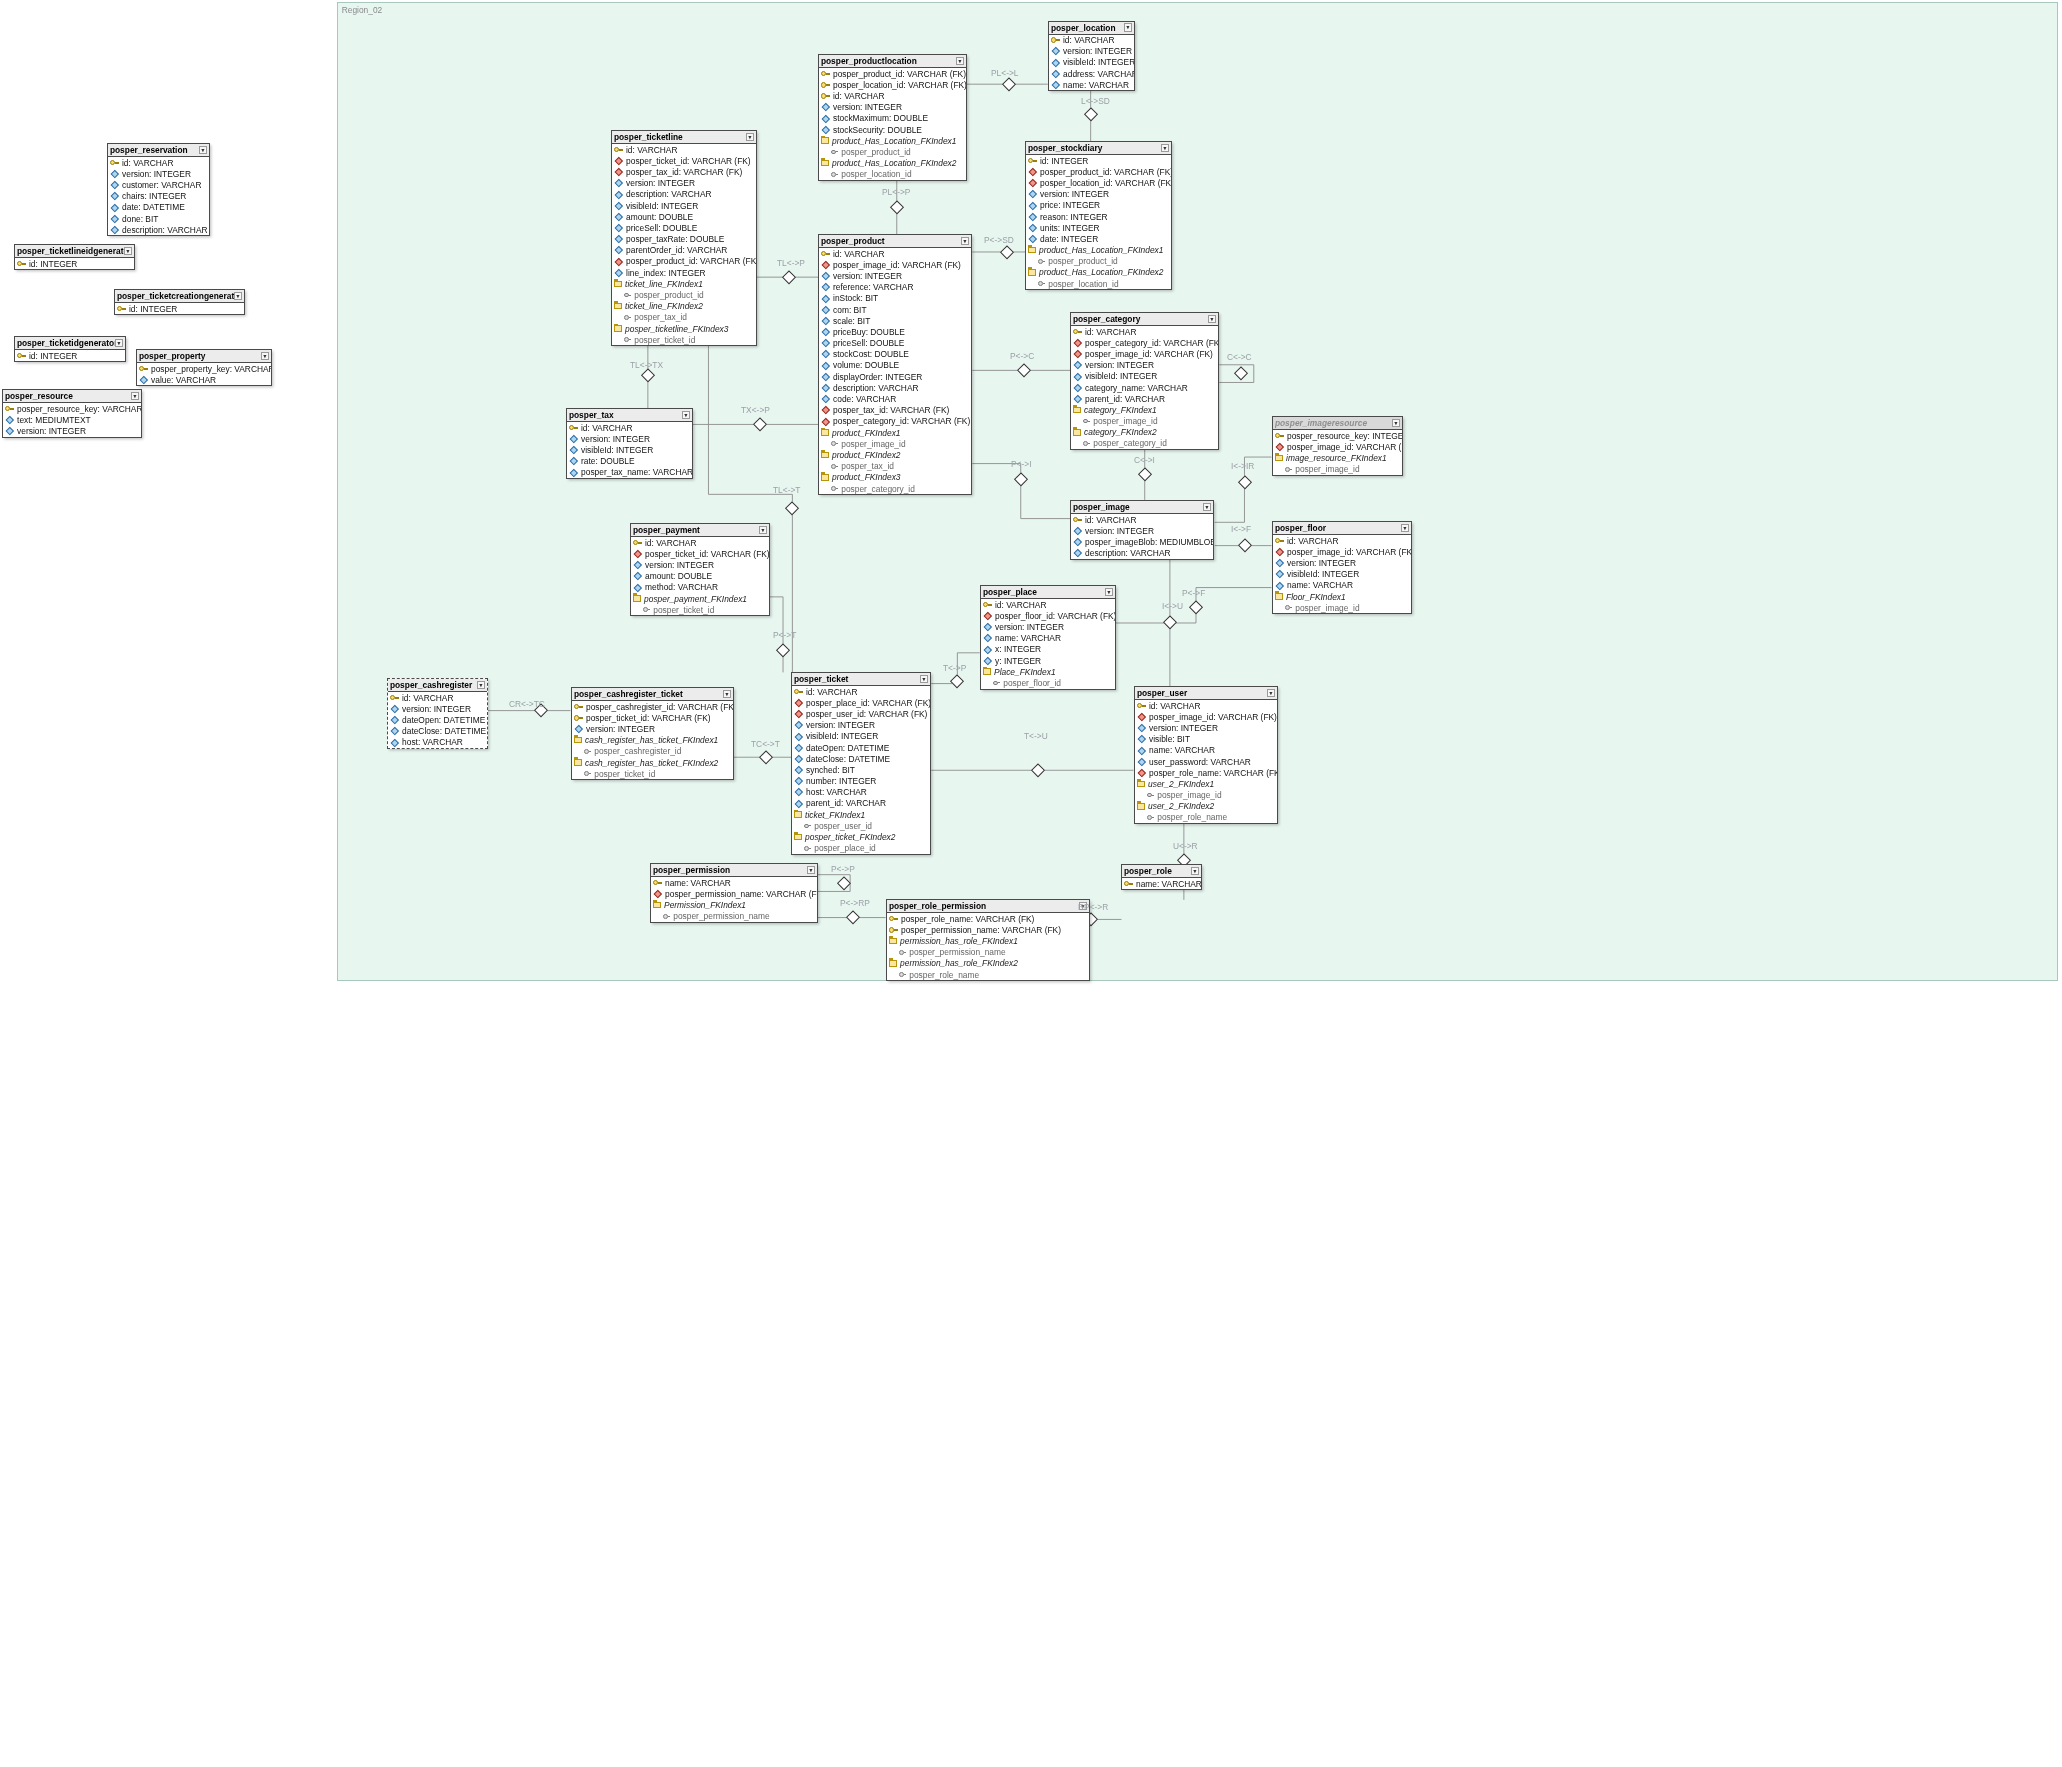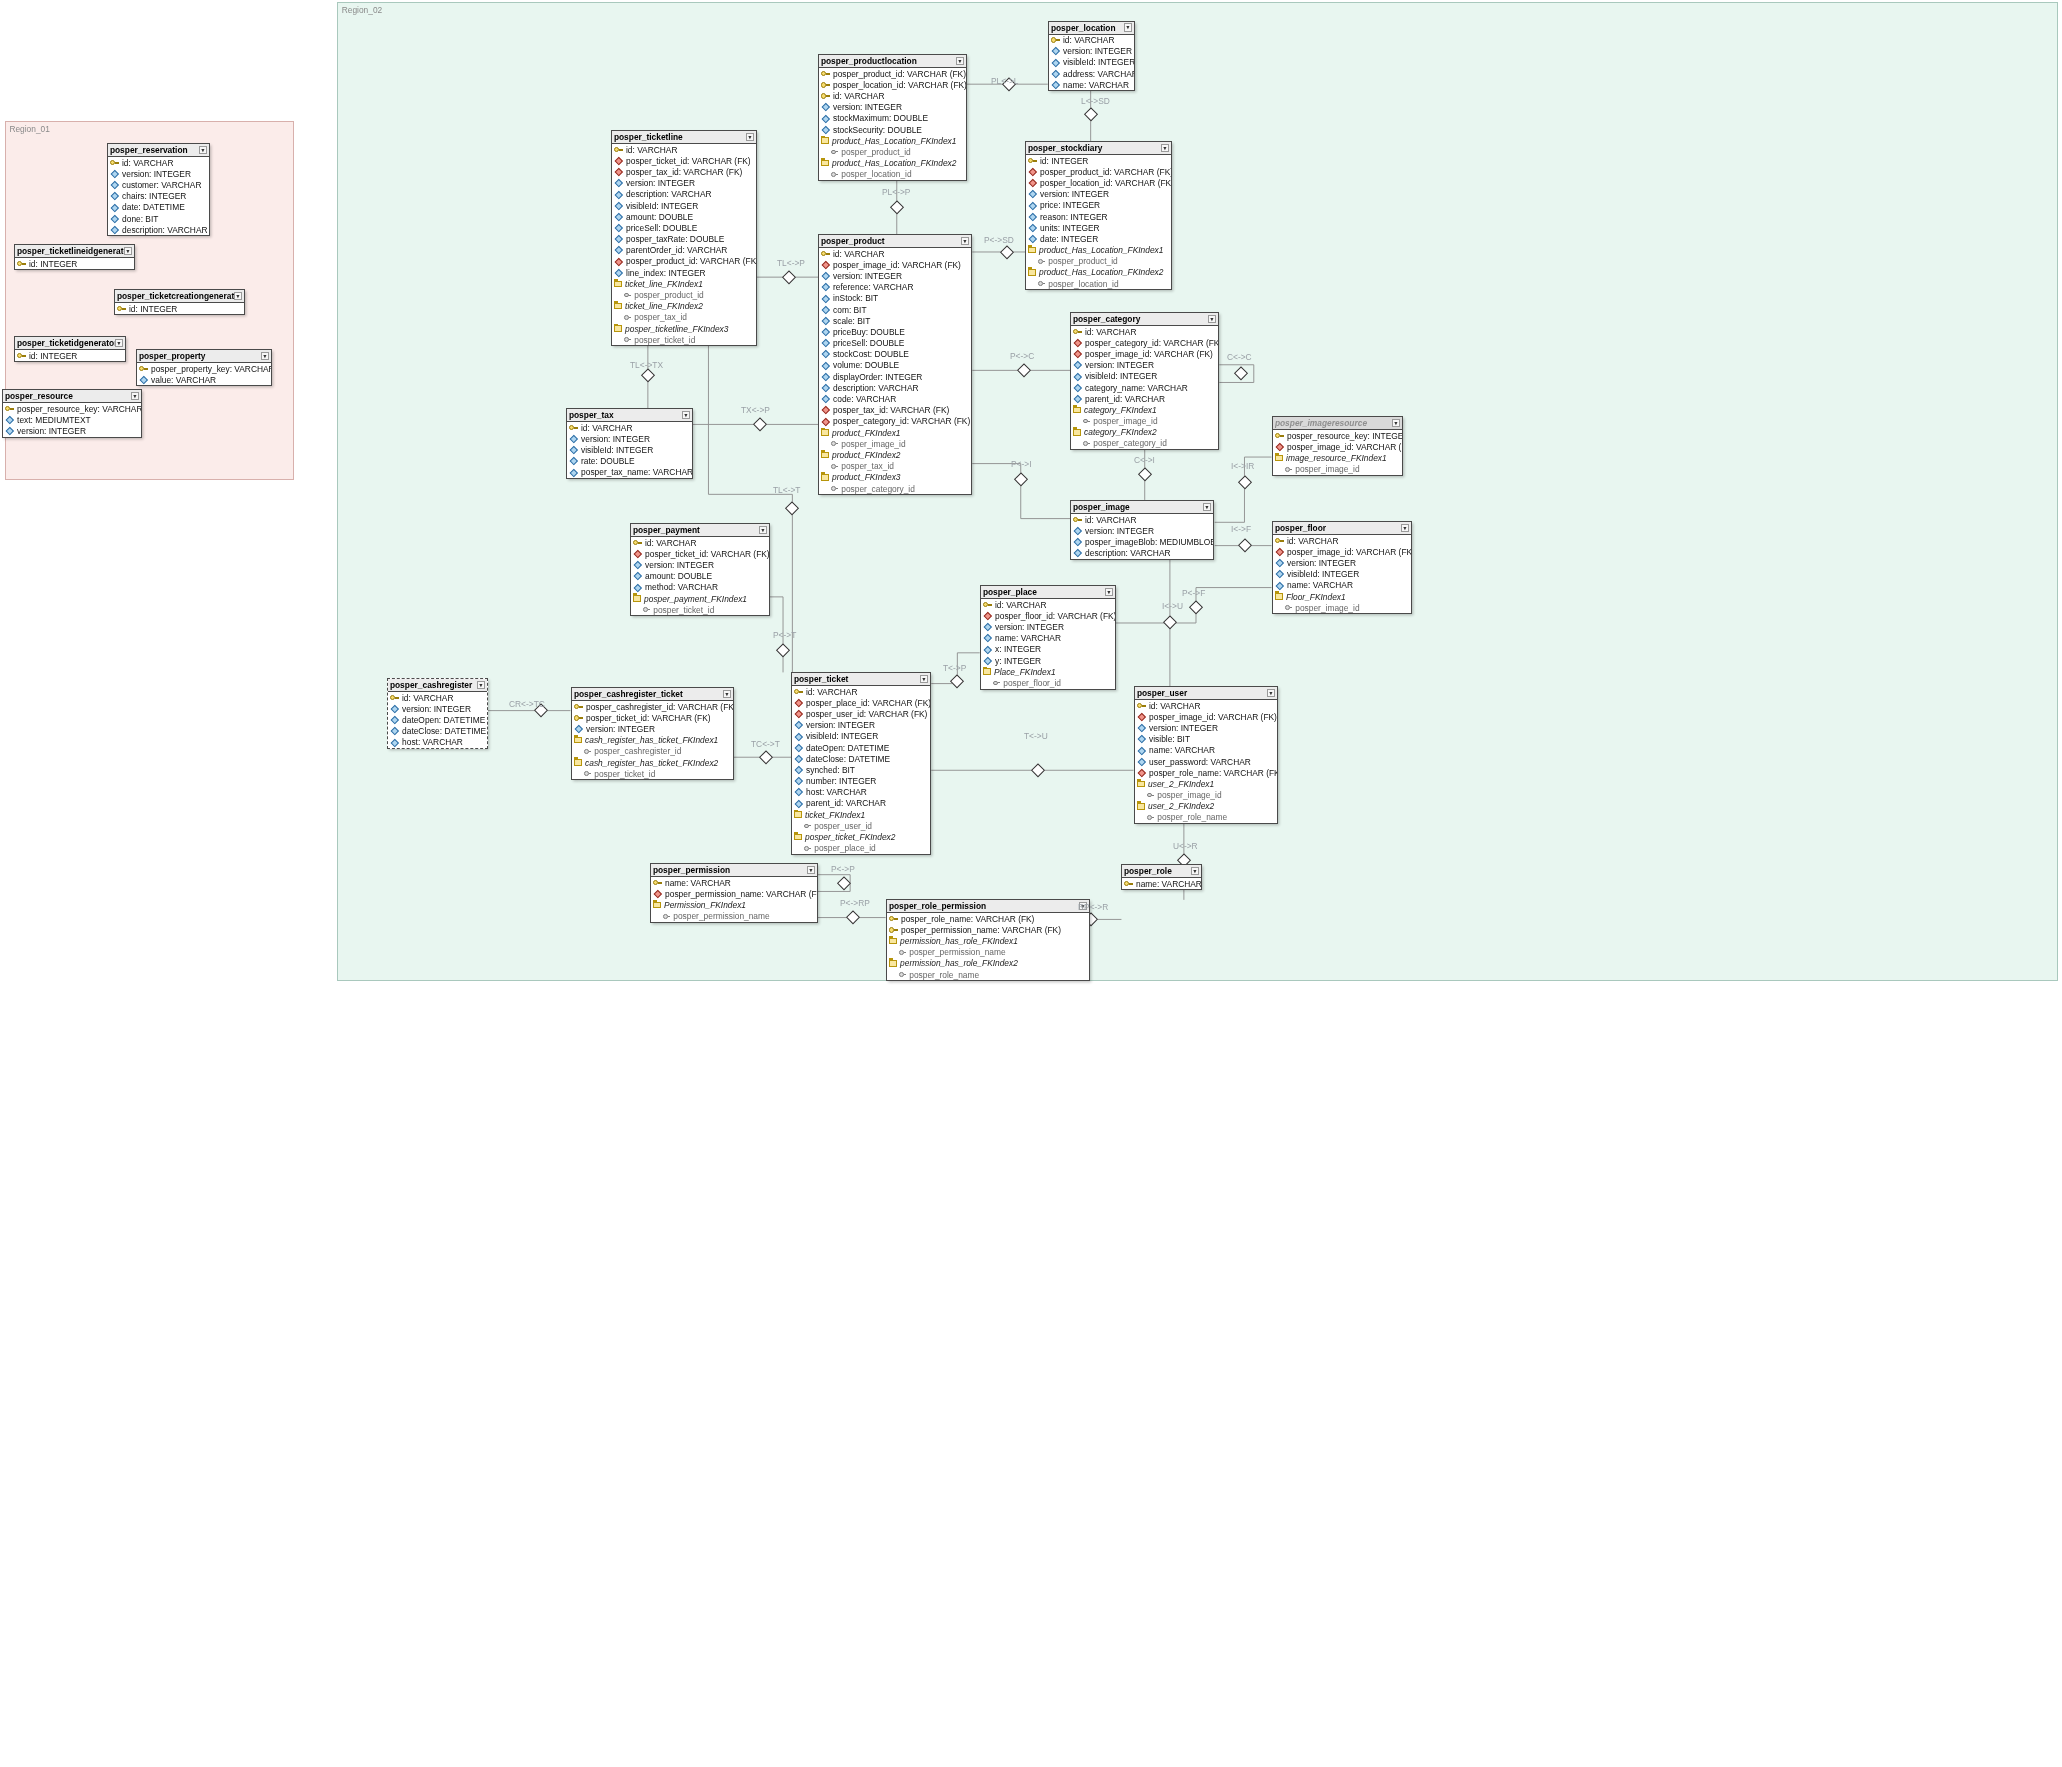--- a/index.html
+++ b/index.html
@@ -47,23 +47,20 @@
   .ic-indexcol::before{content:"";position:absolute;left:0;top:0;width:4.7px;height:4.7px;
       border:0.9px solid #7d7d7d;border-radius:50%;background:#dcdcdc;box-sizing:border-box;}
   .ic-indexcol::after{content:"";position:absolute;left:4.7px;top:1.9px;width:2.8px;height:0.9px;background:#7d7d7d;}
 
   .rlbl{position:absolute;font-size:8.4px;color:#9aa0a6;z-index:4;white-space:nowrap;}
 </style>
 </head>
 <body>
 
 <div id="diagram">
-    <div class="region" style="left: 4.7px; top: 121px; width: 289px; height: 359px; background: rgb(251, 236, 234); border-color: rgb(216, 176, 172);">
-      <span class="rlabel">Region_01</span>
-    </div>
     <div class="region" style="left: 337px; top: 1.9px; width: 1721px; height: 979px; background: rgb(232, 246, 240); border-color: rgb(169, 200, 189);">
       <span class="rlabel">Region_02</span>
     </div>
     <svg width="2062" height="1768" class="wires" viewBox="0 0 2212 1896">
       <polyline points="1037,90 1124,90"></polyline>
       <polyline points="1170,96 1170,151"></polyline>
       <polyline points="962,192 962,251"></polyline>
       <polyline points="1043,270 1100,270"></polyline>
       <polyline points="812,297 878,297"></polyline>
       <polyline points="743,455 878,455"></polyline>
@@ -963,21 +960,21 @@
     <div class="tbl" style="left: 1121px; top: 864px; width: 81px;">
       <div class="tbl-h">
         <span class="nm">posper_role</span>
         <span class="tri">▾</span>
       </div>
       <div class="row key">
         <span class="ic ic-key"></span>
         <span class="txt">name: VARCHAR</span>
       </div>
     </div>
-    <div class="rlbl" style="left: 991px; top: 76px;">PL&lt;-&gt;L</div>
+    <div class="rlbl" style="left: 991px; top: 68px;">PL&lt;-&gt;L</div>
     <div class="rlbl" style="left: 1081px; top: 96px;">L&lt;-&gt;SD</div>
     <div class="rlbl" style="left: 882px; top: 187px;">PL&lt;-&gt;P</div>
     <div class="rlbl" style="left: 984px; top: 235px;">P&lt;-&gt;SD</div>
     <div class="rlbl" style="left: 777px; top: 258px;">TL&lt;-&gt;P</div>
     <div class="rlbl" style="left: 741px; top: 405px;">TX&lt;-&gt;P</div>
     <div class="rlbl" style="left: 1010px; top: 351px;">P&lt;-&gt;C</div>
     <div class="rlbl" style="left: 1227px; top: 352px;">C&lt;-&gt;C</div>
     <div class="rlbl" style="left: 630px; top: 360px;">TL&lt;-&gt;TX</div>
     <div class="rlbl" style="left: 1011px; top: 459px;">P&lt;-&gt;I</div>
     <div class="rlbl" style="left: 1134px; top: 455px;">C&lt;-&gt;I</div>

